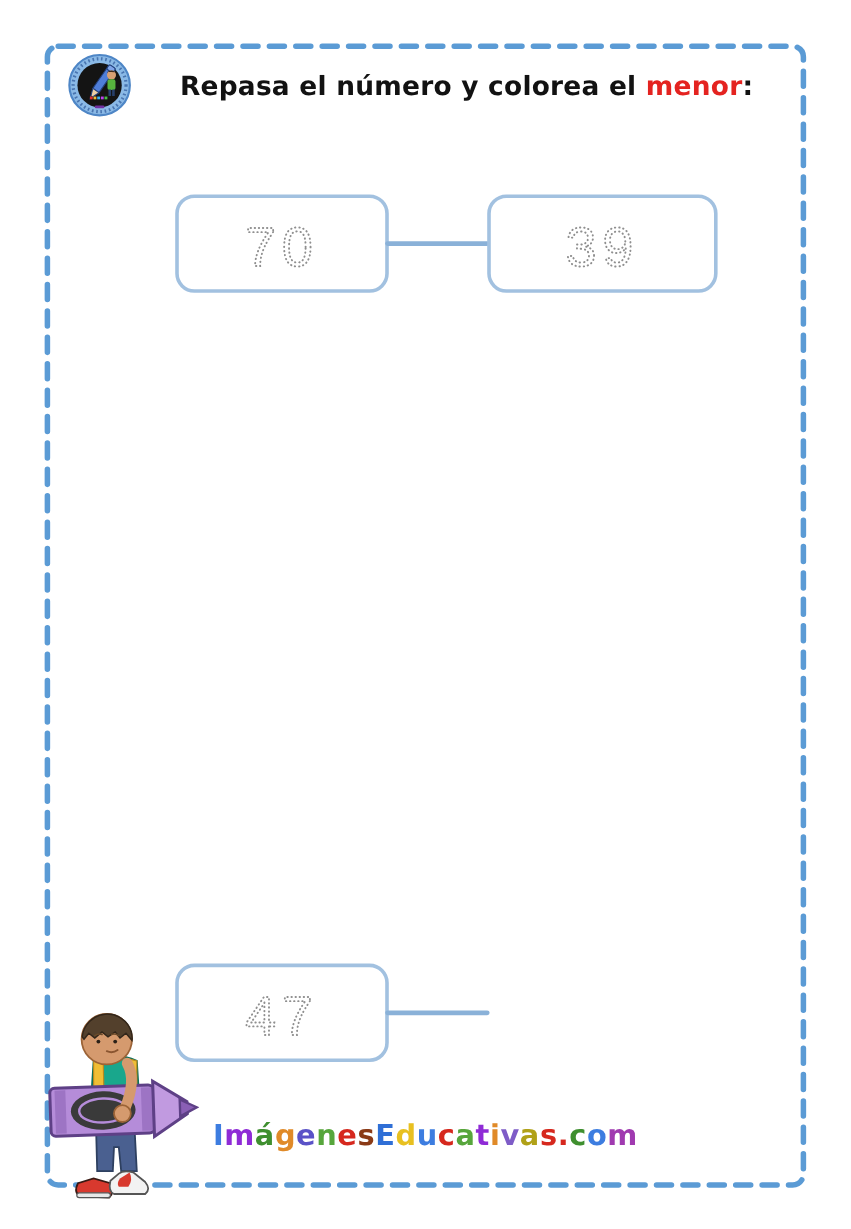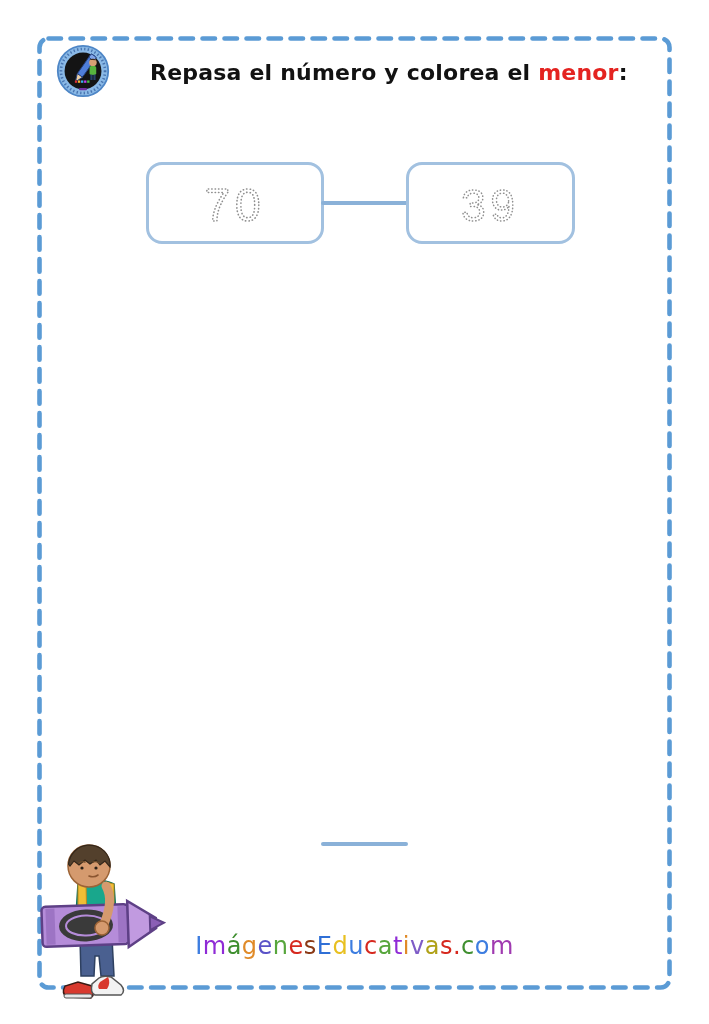--- a/index.html
+++ b/index.html
@@ -13,34 +13,34 @@
     position:absolute;left:150px;top:60px;white-space:nowrap;
     font-size:22px;font-weight:bold;color:var(--title-text);letter-spacing:.2px;
   }
   .title .hl{color:var(--title-highlight);}
   .row{position:absolute;left:16px;width:709px;height:82px;}
   .nbox{
     position:absolute;top:0;height:82px;background:#fff;box-sizing:border-box;
     border:3px solid var(--box-border);border-radius:16px;
   }
   .nbox.left{left:130px;width:178px;}
-  .nbox.right{left:390px;width:169px;}
+  .nbox.right{left:390px;width:192px;}
   .connector{
     position:absolute;left:305px;top:39px;width:87px;height:4px;
     background:var(--connector);border-radius:2px;
   }
   .numsvg{width:100%;height:100%;display:block;}
   text.dotted{
     font-family:"Liberation Sans",sans-serif;font-size:46px;letter-spacing:5px;
     fill:none;stroke:var(--digit);stroke-width:1.6;
     stroke-dasharray:.3 3.1;stroke-linecap:round;
   }
   .footer{
     position:absolute;left:0;top:932px;width:709px;text-align:center;
-    font-size:24px;font-weight:normal;letter-spacing:.5px;white-space:nowrap;
+    font-size:24px;font-weight:bold;letter-spacing:.5px;white-space:nowrap;
   }
   .kid{position:absolute;left:34px;top:826px;width:132px;height:186px;}
 </style>
 </head>
 <body>
 
 <div id="page">
 
   <svg class="border-svg" viewBox="0 0 709 1024">
     <rect x="39.5" y="38.5" width="630" height="949" rx="9" fill="none" stroke="var(--page-border)" stroke-width="4.6" stroke-dasharray="12.5 9.5" stroke-linecap="round"></rect>
@@ -88,20 +88,25 @@
       <svg class="numsvg" viewBox="0 0 171 76">
           <text class="dotted" x="50%" y="53%" text-anchor="middle" dominant-baseline="central">39</text>
         </svg>
     </div>
   </div>
 
 
 
 
   <div class="row" style="top:803px">
+    <div class="nbox left">
+      <svg class="numsvg" viewBox="0 0 172 76">
+          <text class="dotted" x="50%" y="53%" text-anchor="middle" dominant-baseline="central">47</text>
+        </svg>
+    </div>
     <div class="connector"></div>
   </div>
 
   <div class="footer"><span style="color: rgb(61, 125, 224);">I</span><span style="color: rgb(143, 43, 214);">m</span><span style="color: rgb(63, 143, 47);">á</span><span style="color: rgb(224, 138, 40);">g</span><span style="color: rgb(90, 82, 199);">e</span><span style="color: rgb(87, 166, 60);">n</span><span style="color: rgb(214, 40, 30);">e</span><span style="color: rgb(138, 58, 22);">s</span><span style="color: rgb(47, 111, 214);">E</span><span style="color: rgb(232, 192, 32);">d</span><span style="color: rgb(61, 125, 224);">u</span><span style="color: rgb(214, 40, 30);">c</span><span style="color: rgb(87, 166, 60);">a</span><span style="color: rgb(143, 43, 214);">t</span><span style="color: rgb(224, 138, 40);">i</span><span style="color: rgb(126, 92, 199);">v</span><span style="color: rgb(176, 161, 24);">a</span><span style="color: rgb(214, 40, 30);">s</span><span style="color: rgb(214, 40, 30);">.</span><span style="color: rgb(63, 143, 47);">c</span><span style="color: rgb(61, 125, 224);">o</span><span style="color: rgb(160, 58, 176);">m</span></div>
 
   <svg class="kid" viewBox="0 0 132 186">
 
     <path d="M46,112 h32 l2,38 h-13 l-2,-20 -4,0 -1,20 h-13 Z" fill="#4a6090" stroke="#2e4060" stroke-width="1.5"></path>
 
     <path d="M31,160 q-4,8 2,11 l24,1 q5,-5 1,-12 l-14,-4 Z" fill="#d8392e" stroke="#3a1a14" stroke-width="1.5"></path>

